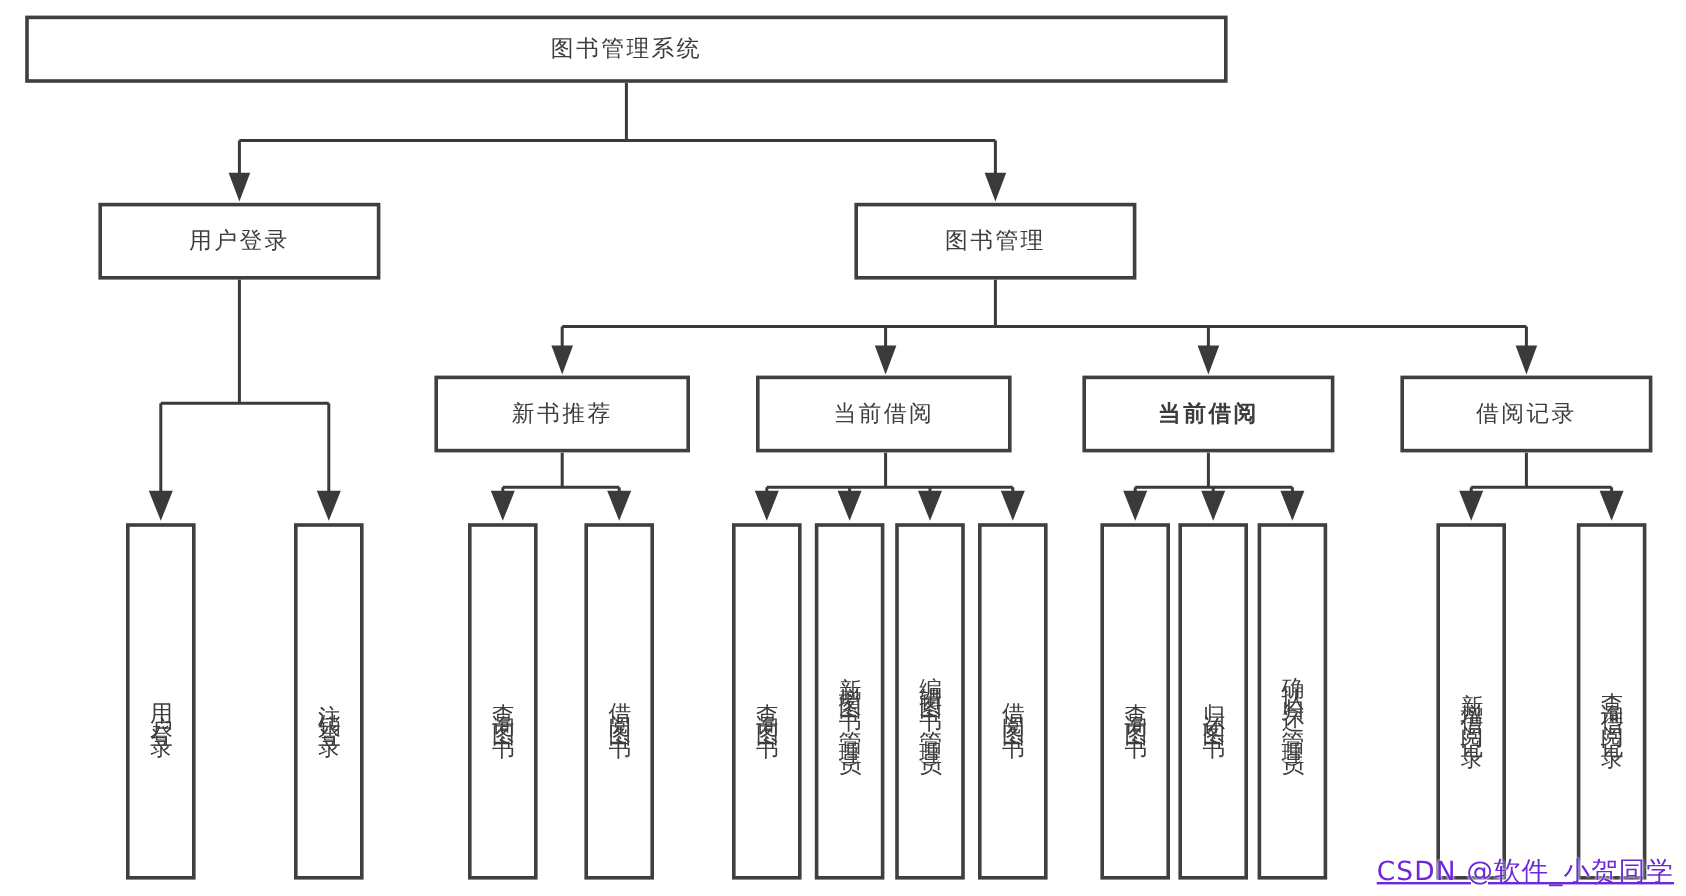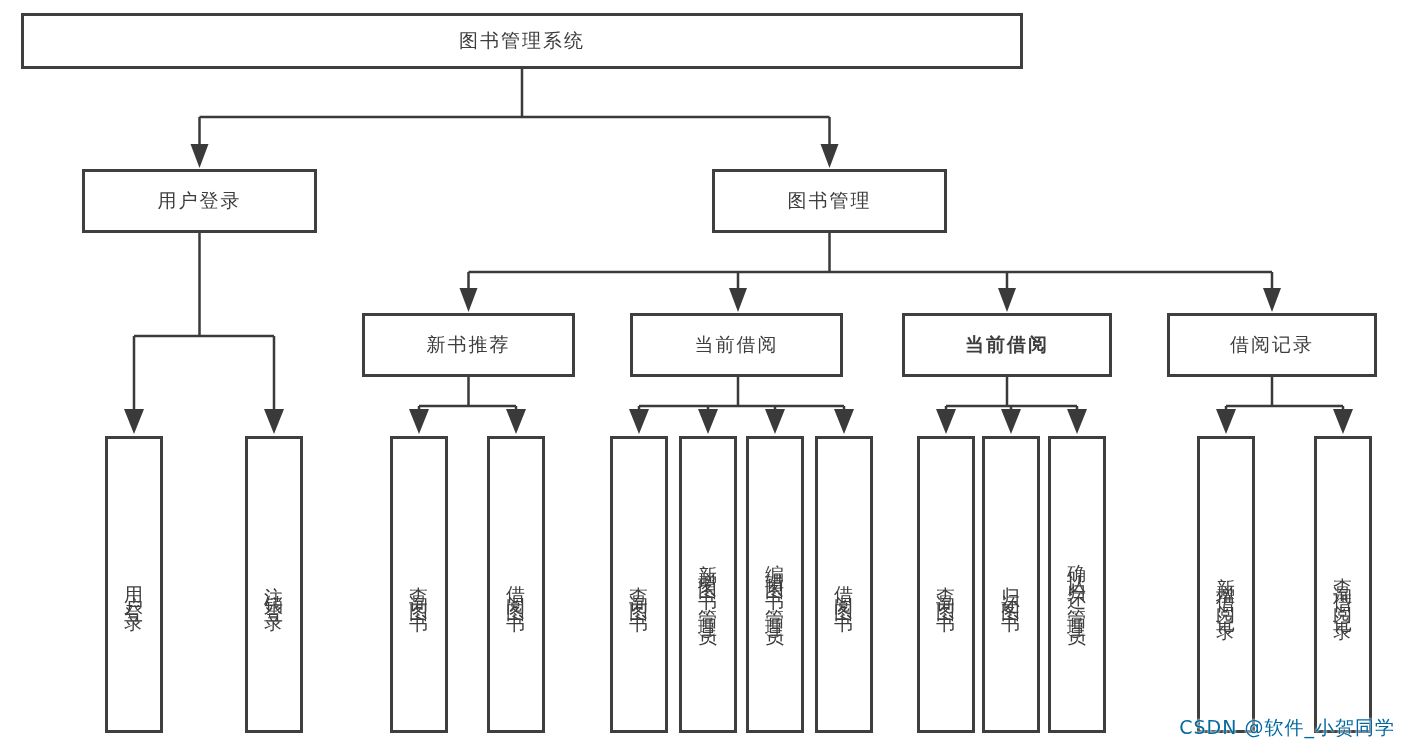--- a/index.html
+++ b/index.html
@@ -53,26 +53,27 @@
     font-size: 19px;
     line-height: 1;
     letter-spacing: 9px;
     margin-bottom: -9px; 
     white-space: nowrap;
   }
   .watermark {
     position: absolute;
     right: 10px;
     bottom: 6px;
-    font-size: 19px;
-    color: #0369a1;
+    font-size: 22px;
+    color: #6d28d9;
     letter-spacing: 1px;
     text-shadow: 0 0 3px #ffffff, 0 0 2px #ffffff;
     z-index: 3;
     white-space: nowrap;
+    text-decoration: underline;
   }
 </style>
 </head>
 <body>
 
 <div class="stage">
 
   <svg class="connectors" viewBox="0 0 1405 747" xmlns="http://www.w3.org/2000/svg">
     <g stroke="#3a3a3a" stroke-width="2.5" fill="none">
 

